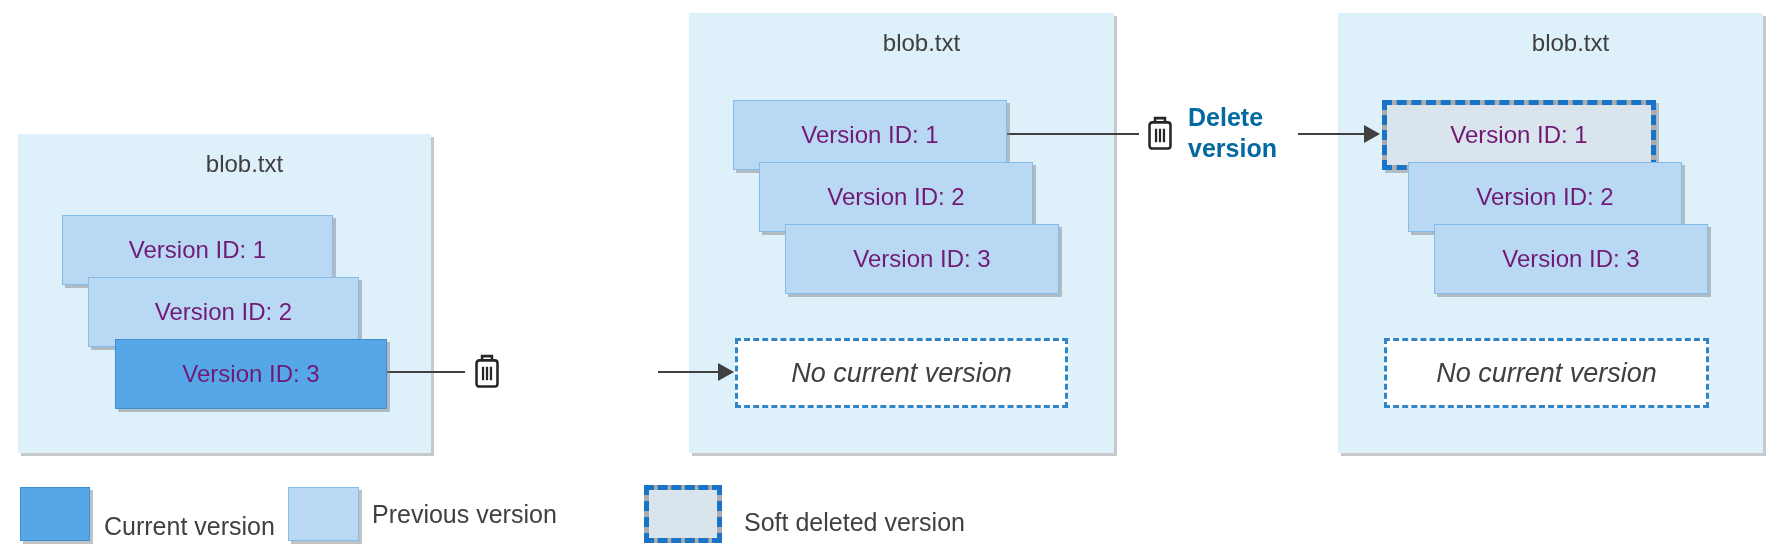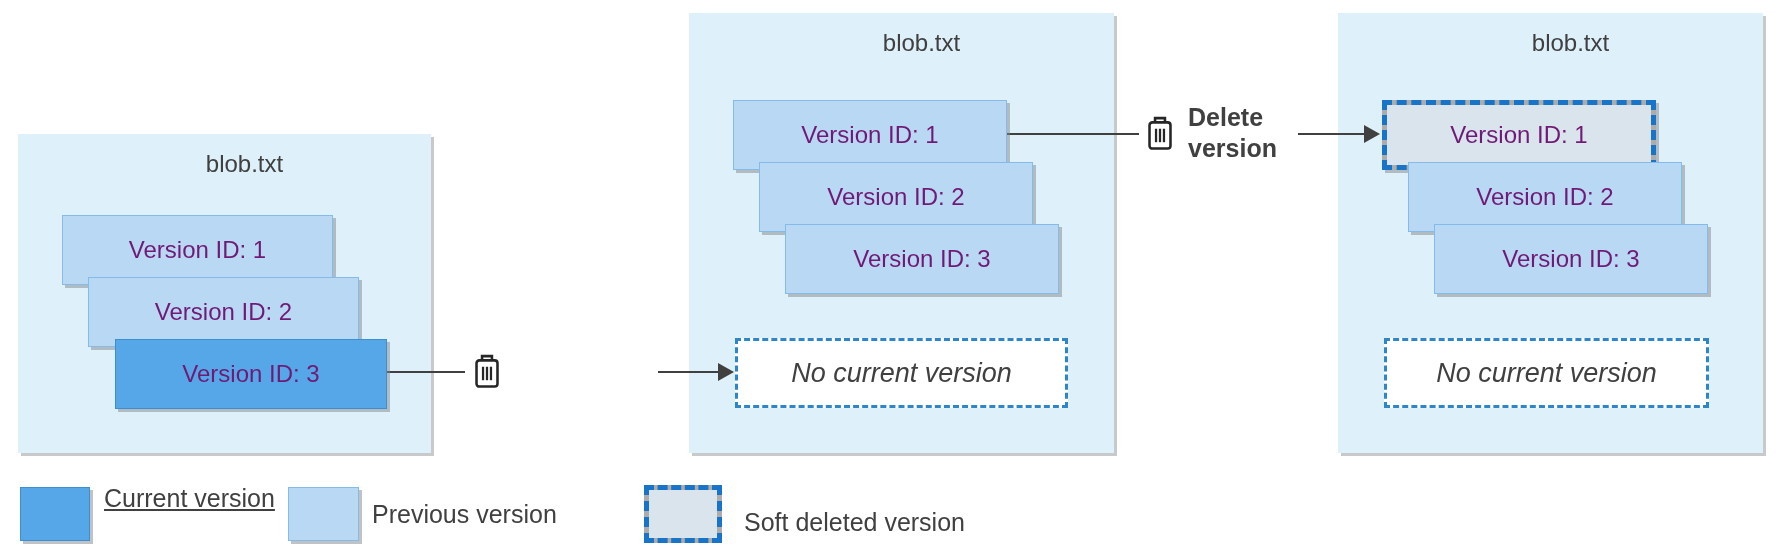--- a/index.html
+++ b/index.html
@@ -36,21 +36,21 @@
     display:flex; align-items:center; justify-content:center;
     font-size:27px; font-style:italic; color:#404040;
   }
   .hline { position:absolute; height:2px; background:#404040; }
   .arrowhead {
     position:absolute; width:0; height:0;
     border-top:9px solid transparent; border-bottom:9px solid transparent;
     border-left:16px solid #404040;
   }
   .action-label {
-    position:absolute; font-size:25px; font-weight:bold; color:#404040;
+    position:absolute; font-size:25px; font-weight:bold; color:#0369a1;
     line-height:31px; white-space:nowrap;
   }
   .trash { position:absolute; }
   .legend-swatch { position:absolute; box-shadow:3px 3px 0 rgba(130,135,140,.5); }
   .legend-swatch.current  { background:#55A7E8; border:1px solid #3E8FD0; }
   .legend-swatch.previous { background:#B9D8F3; border:1px solid #85BBE8; }
   .legend-swatch.soft { border:5px dashed #1774C8; background:#ACACAC; box-shadow:none; }
   .legend-swatch.soft .soft-fill { position:absolute; inset:0; background:#D9E4EC; }
   .legend-label { position:absolute; font-size:25px; color:#404040; white-space:nowrap; }
 </style>
@@ -104,21 +104,21 @@
     <line x1="14.8" y1="10.5" x2="14.8" y2="20" stroke="#262626" stroke-width="1.6"></line>
   </svg>
   <div class="action-label" style="left:1188px; top:102px;">
     <span style="display:block">Delete</span>
     <span style="display:block">version</span>
   </div>
   <div class="hline" style="left:1298px; top:133px; width:68px;"></div>
   <div class="arrowhead" style="left:1364px; top:125px;"></div>
 
   <div class="legend-swatch current" style="left:20px; top:487px; width:70px; height:54px;"></div>
-  <div class="legend-label" style="left:104px; top:484px;text-decoration:underline;">Current version</div>
+  <div class="legend-label" style="left:104px; top:512px;">Current version</div>
 
   <div class="legend-swatch previous" style="left:288px; top:487px; width:71px; height:54px;"></div>
   <div class="legend-label" style="left:372px; top:500px;">Previous version</div>
 
   <div class="legend-swatch soft" style="left:644px; top:485px; width:78px; height:58px;">
     <div class="soft-fill"></div>
   </div>
   <div class="legend-label" style="left:744px; top:500px;margin-top:8px;">Soft deleted version</div>
 
 </div>

